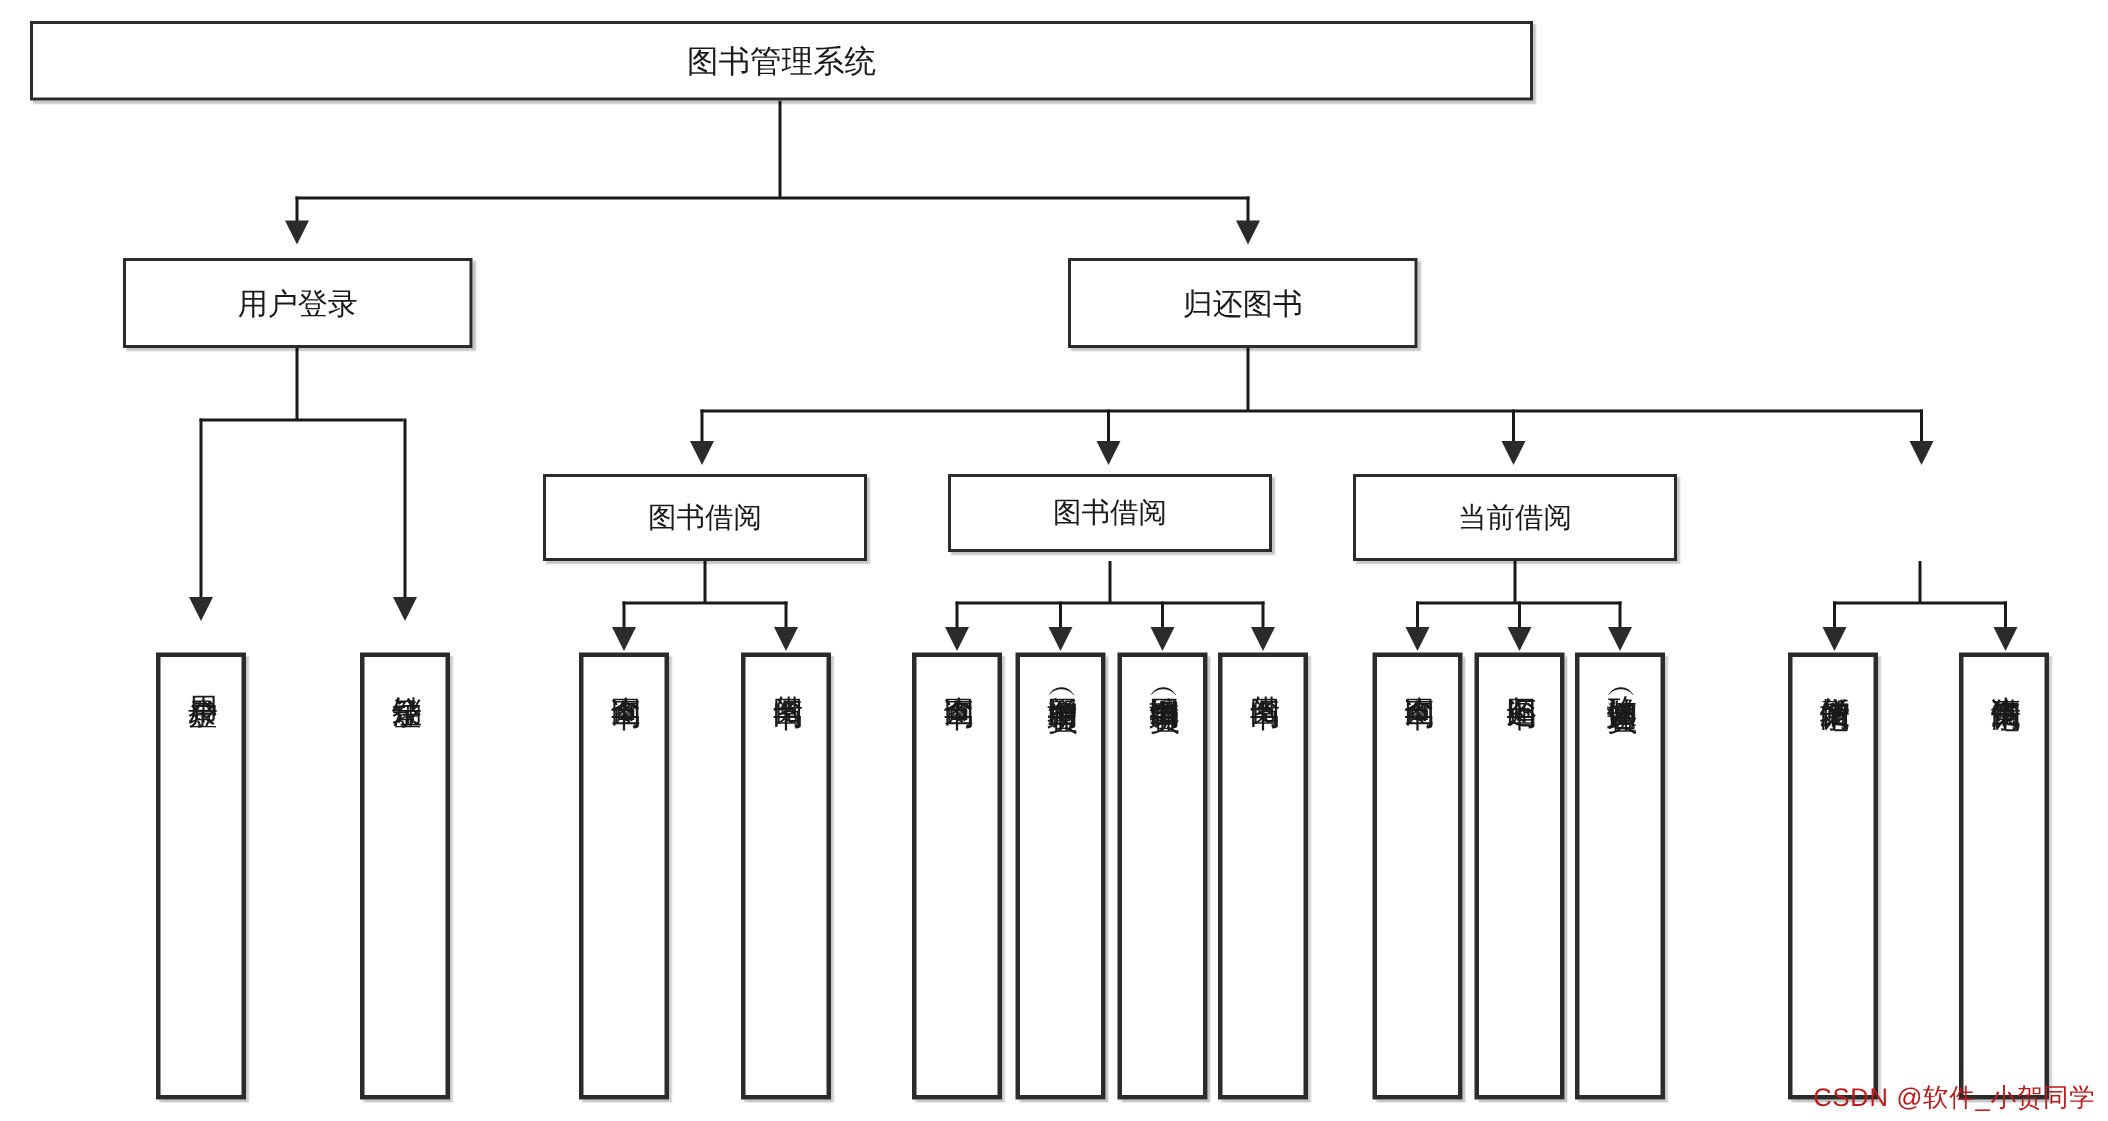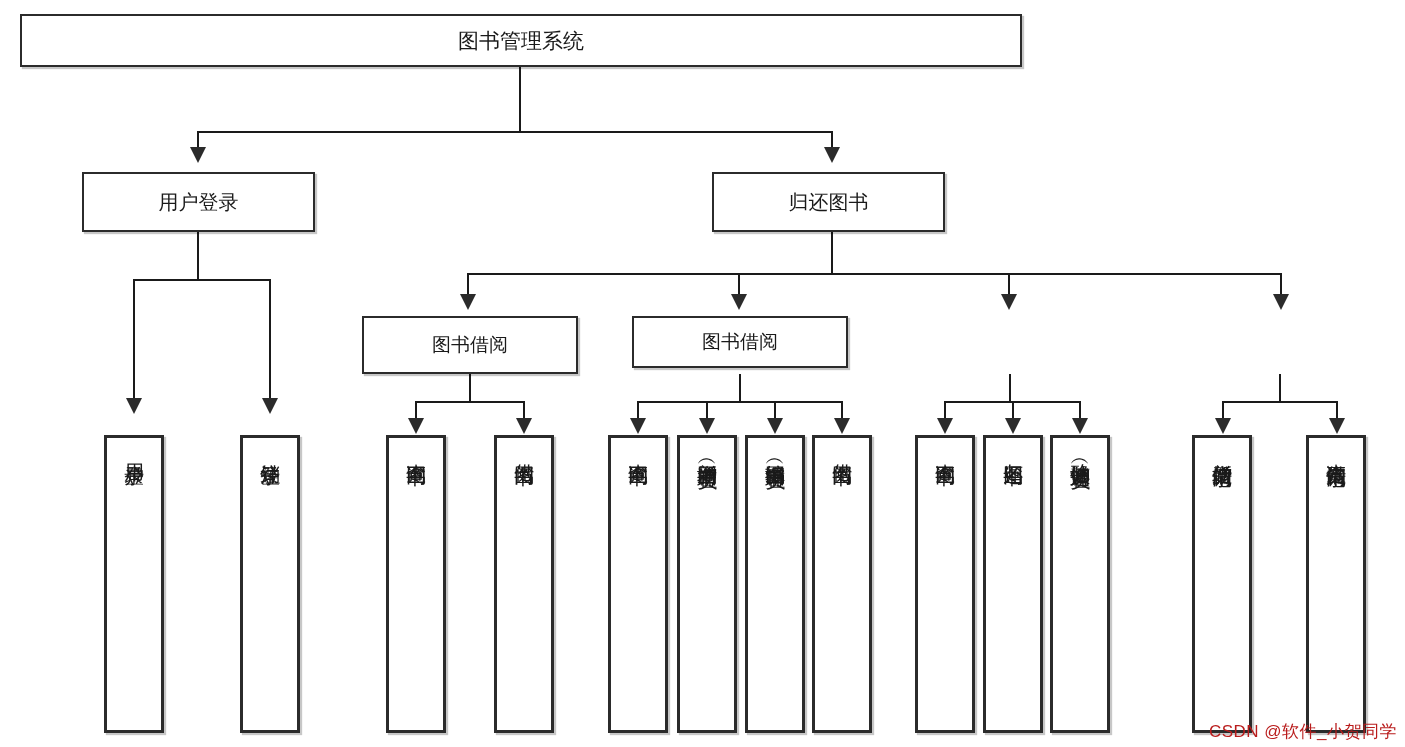--- a/index.html
+++ b/index.html
@@ -154,20 +154,23 @@
   </div>
 
   <div class="node lvl3" style="left:362px; top:316px; width:216px; height:58px;">
     <span>图书借阅</span>
   </div>
 
   <div class="node lvl3" style="left:632px; top:316px; width:216px; height:52px;">
     <span>图书借阅</span>
   </div>
 
+  <div class="node lvl3" style="left:902px; top:316px; width:216px; height:58px;">
+    <span>当前借阅</span>
+  </div>
 
 
   <div class="node leaf" style="left:104px; top:435px; width:60px; height:298px;">
     <span class="vtext">用户登录</span>
   </div>
   <div class="node leaf" style="left:240px; top:435px; width:60px; height:298px;">
     <span class="vtext">注销登录</span>
   </div>
 
   <div class="node leaf" style="left:386px; top:435px; width:60px; height:298px;">

